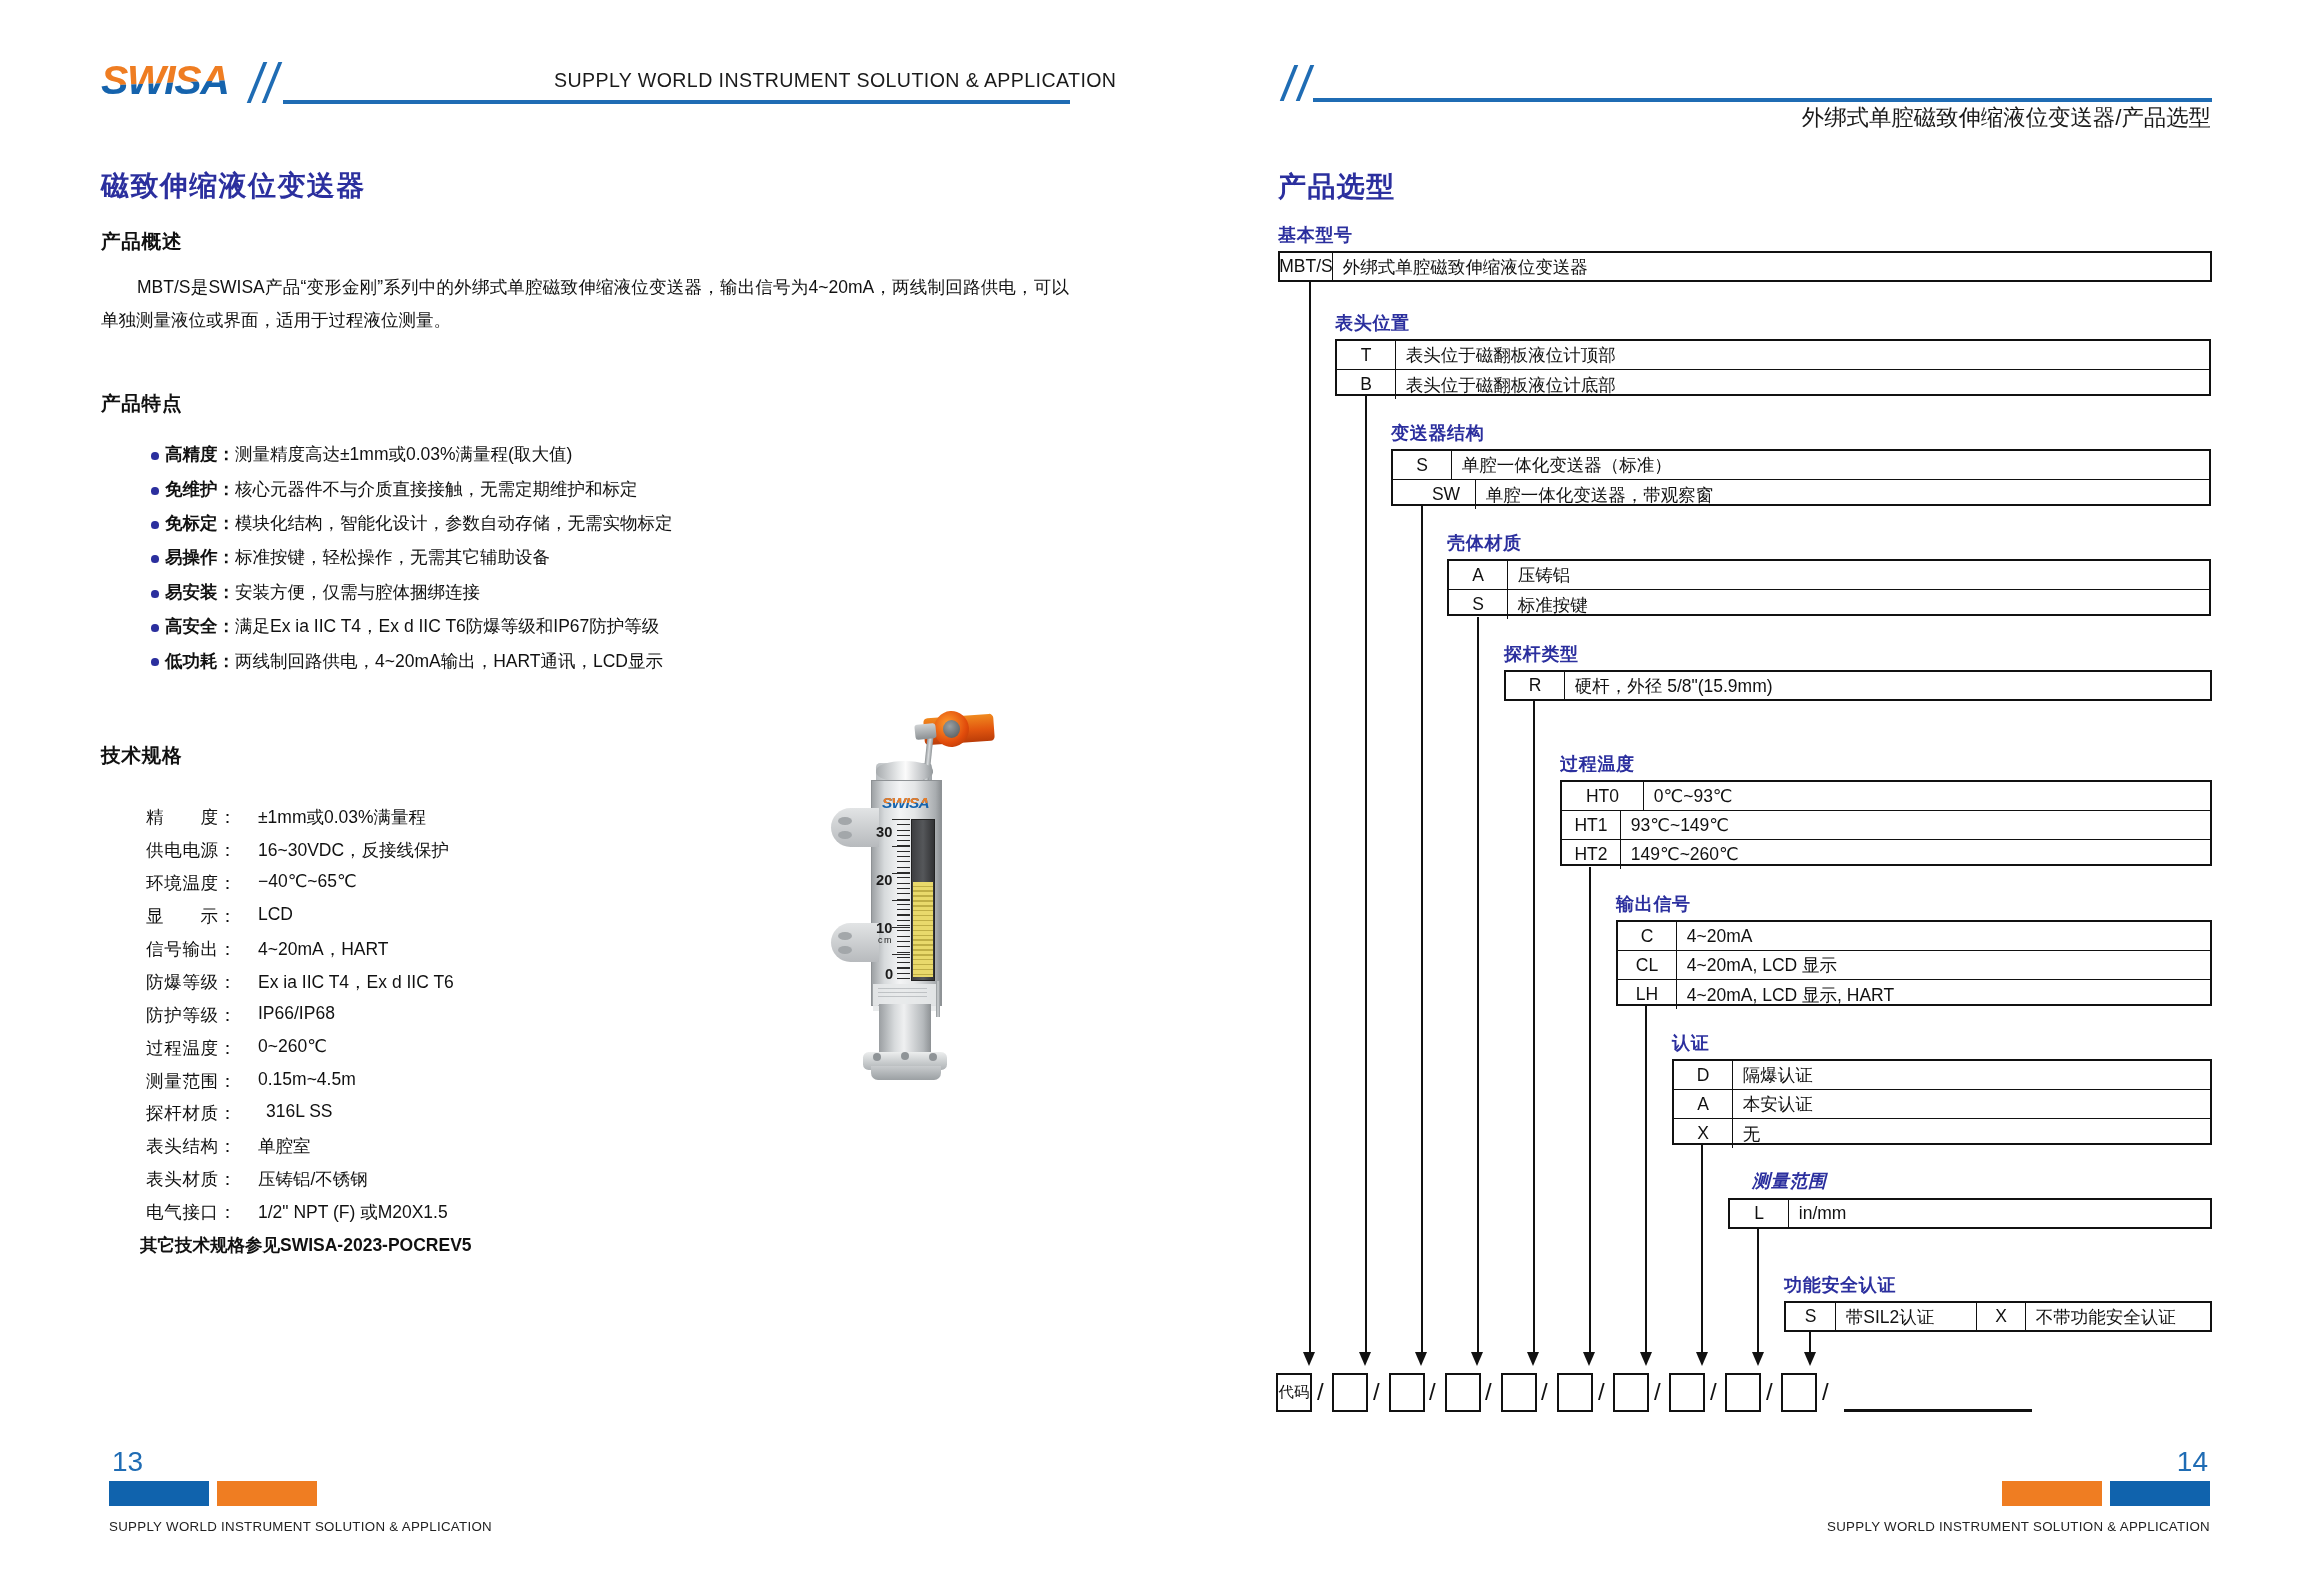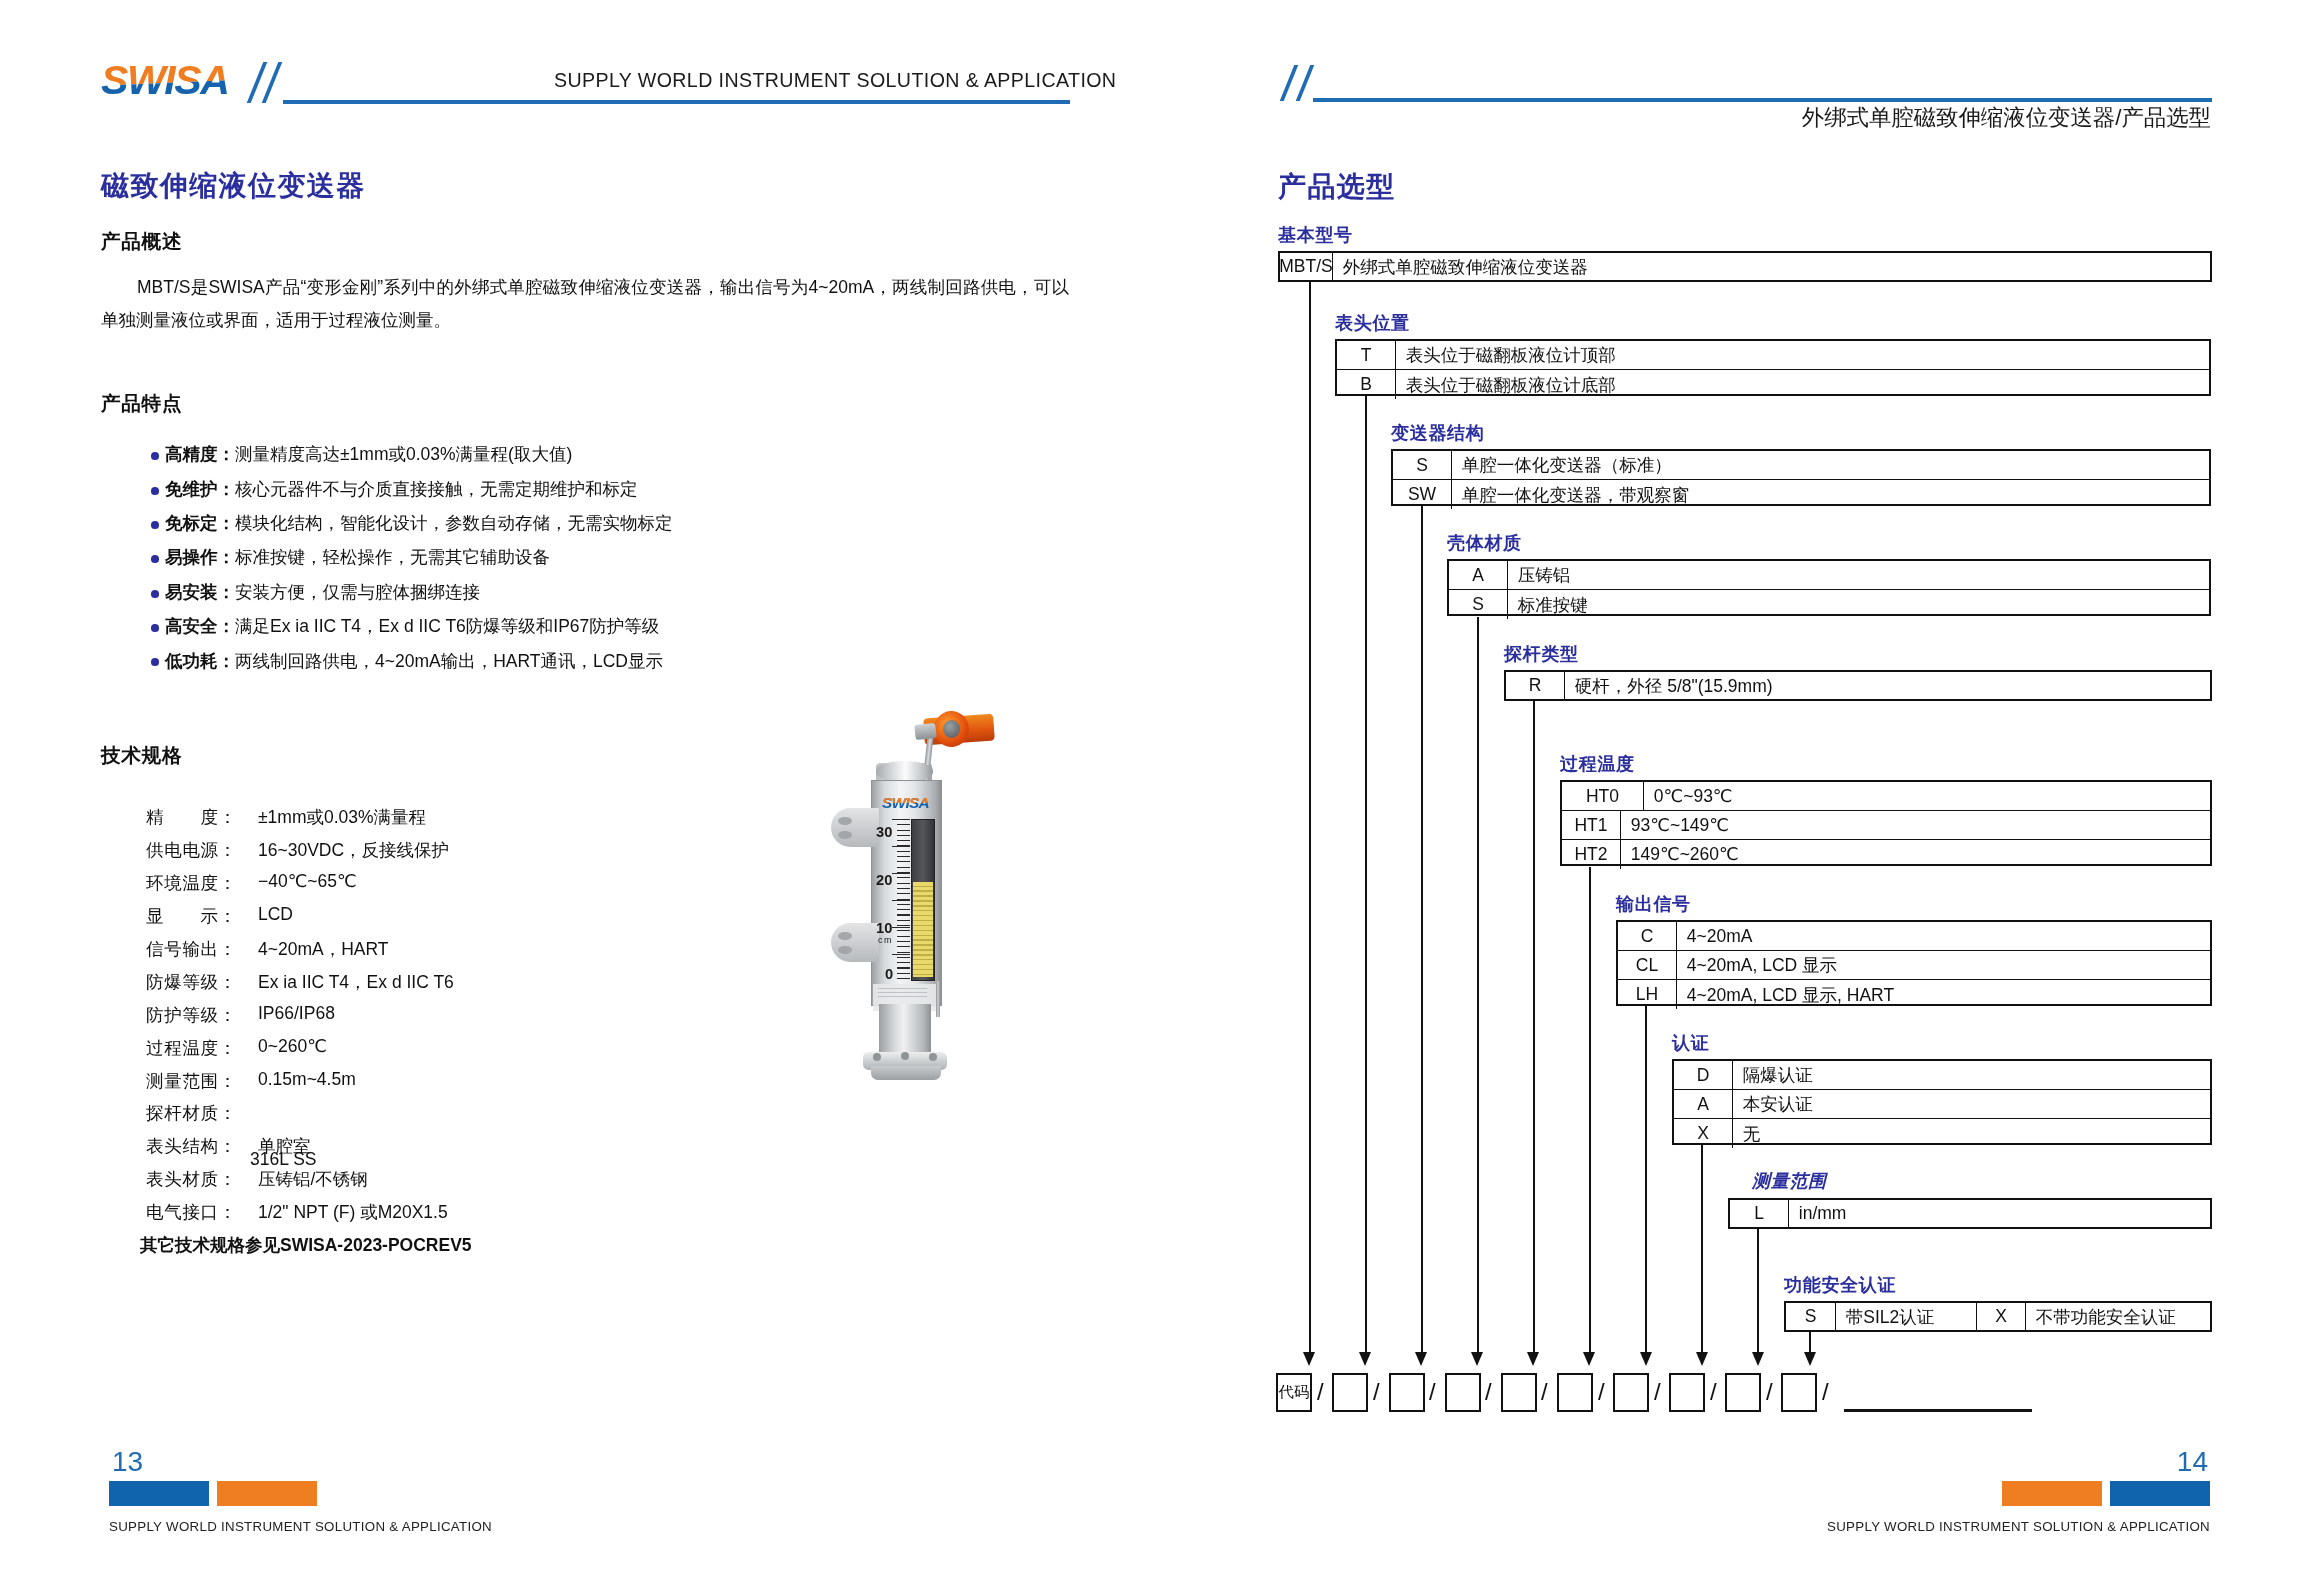--- a/index.html
+++ b/index.html
@@ -169,21 +169,21 @@
       <div class="spec-k" style="left:146px;top:1003px;">防护等级：</div>
       <div class="spec-v" style="left:258px;top:1003px;">IP66/IP68</div>
 
       <div class="spec-k" style="left:146px;top:1036px;">过程温度：</div>
       <div class="spec-v" style="left:258px;top:1036px;">0~260℃</div>
 
       <div class="spec-k" style="left:146px;top:1069px;">测量范围：</div>
       <div class="spec-v" style="left:258px;top:1069px;">0.15m~4.5m</div>
 
       <div class="spec-k" style="left:146px;top:1101px;">探杆材质：</div>
-      <div class="spec-v" style="left:250px;top:1101px;margin-top:48px;">316L SS</div>
+      <div class="spec-v" style="left:266px;top:1101px;">316L SS</div>
 
       <div class="spec-k" style="left:146px;top:1134px;">表头结构：</div>
       <div class="spec-v" style="left:258px;top:1134px;">单腔室</div>
 
       <div class="spec-k" style="left:146px;top:1167px;">表头材质：</div>
       <div class="spec-v" style="left:258px;top:1167px;">压铸铝/不锈钢</div>
 
       <div class="spec-k" style="left:146px;top:1200px;">电气接口：</div>
       <div class="spec-v" style="left:258px;top:1200px;">1/2" NPT (F) 或M20X1.5</div>
 
@@ -298,21 +298,21 @@
         <div class="c-desc" style="flex:1;">表头位于磁翻板液位计底部</div>
       </div>
     </div>
 
     <div class="grp-title" style="left:231px;top:421px;">变送器结构</div>
     <div class="tbl" style="left:231px;top:449px;width:820px;height:57px;">
       <div class="row" style="height:29px;">
         <div class="c-code" style="width:59px;">S</div>
         <div class="c-desc" style="flex:1;">单腔一体化变送器（标准）</div>
       </div>
-      <div class="row" style="height:29px;">
+      <div class="row" style="height:29px;padding-left:24px;">
         <div class="c-code" style="width:59px;">SW</div>
         <div class="c-desc" style="flex:1;">单腔一体化变送器，带观察窗</div>
       </div>
     </div>
 
     <div class="grp-title" style="left:287px;top:531px;">壳体材质</div>
     <div class="tbl" style="left:287px;top:559px;width:764px;height:57px;">
       <div class="row" style="height:29px;">
         <div class="c-code" style="width:59px;">A</div>
         <div class="c-desc" style="flex:1;">压铸铝</div>

